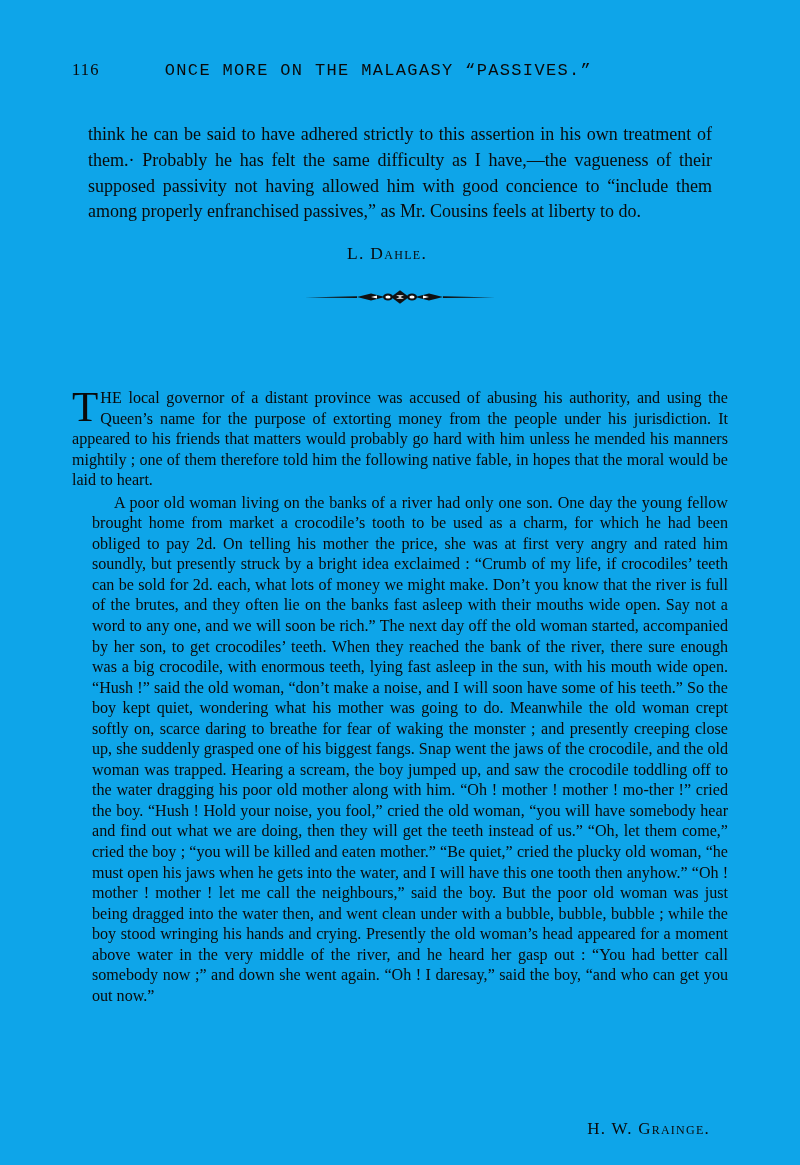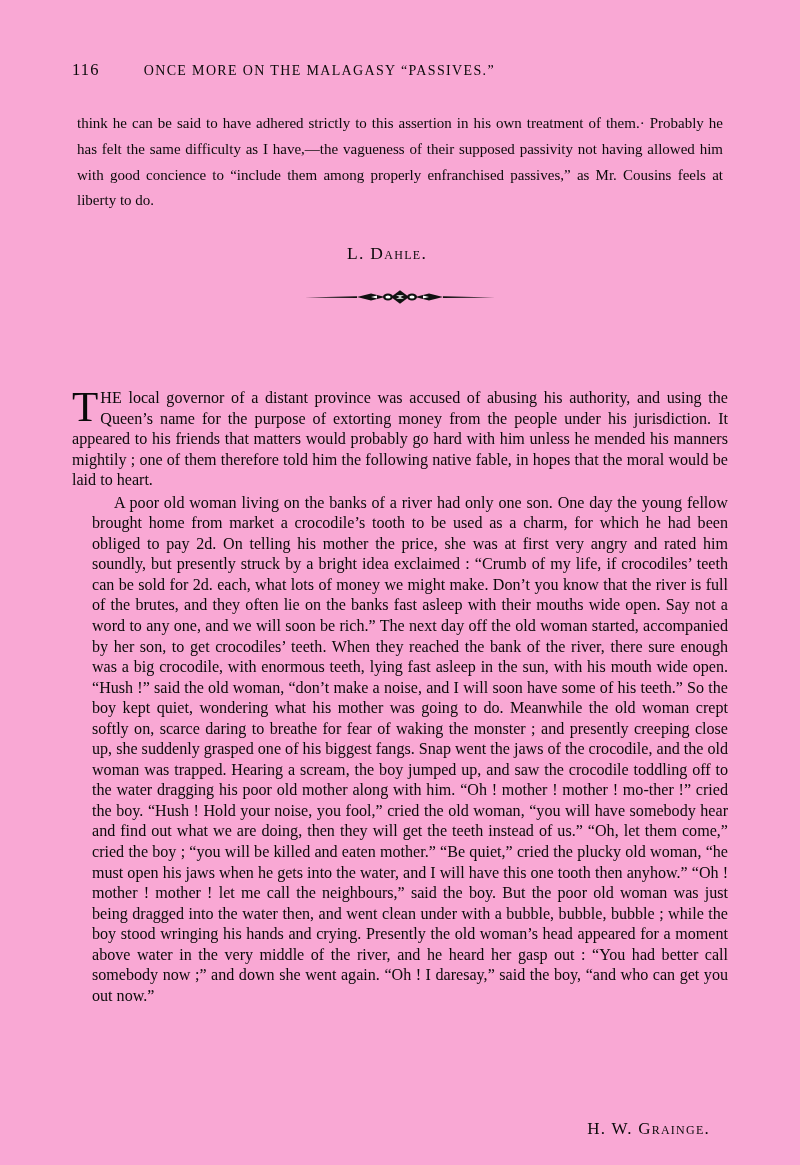--- a/index.html
+++ b/index.html
@@ -4,21 +4,21 @@
 <style>
   html, body {
     margin: 0;
     padding: 0;
     background: #ffffff;
   }
   .page {
     position: relative;
     width: 800px;
     height: 1165px;
-    background: #f9a8d4;
+    background: #0ea5e9;
     margin: 0 auto;
     overflow: hidden;
     font-family: "Liberation Serif", "DejaVu Serif", serif;
     color: #0a0a0a;
     -webkit-font-smoothing: none;
   }
 
   
   .running-head {
     position: absolute;
@@ -29,38 +29,39 @@
     display: flex;
     align-items: baseline;
   }
   .folio {
     font-size: 16.5px;
     letter-spacing: 1.2px;
     font-variant-numeric: oldstyle-nums;
     font-family: "Liberation Serif", "DejaVu Serif", serif;
   }
   .head-title {
-    margin-left: 44px;
-    font-size: 14px;
+    margin-left: 65px;
+    font-size: 17px;
     letter-spacing: 1.35px;
     font-variant: small-caps;
     text-transform: uppercase;
     white-space: nowrap;
+    font-family: Liberation Mono, monospace;
   }
 
   
   .lead-block {
     position: absolute;
     top: 106px;
     left: 72px;
     width: 656px;
   }
   .lead-par {
-    margin: 5px;
-    font-size: 15px;
+    margin: 16px;
+    font-size: 18px;
     line-height: 25.8px;
     text-align: justify;
     text-justify: inter-word;
     hyphens: none;
   }
 
   .signature-1 {
     position: absolute;
     top: 243px;
     left: 72px;

